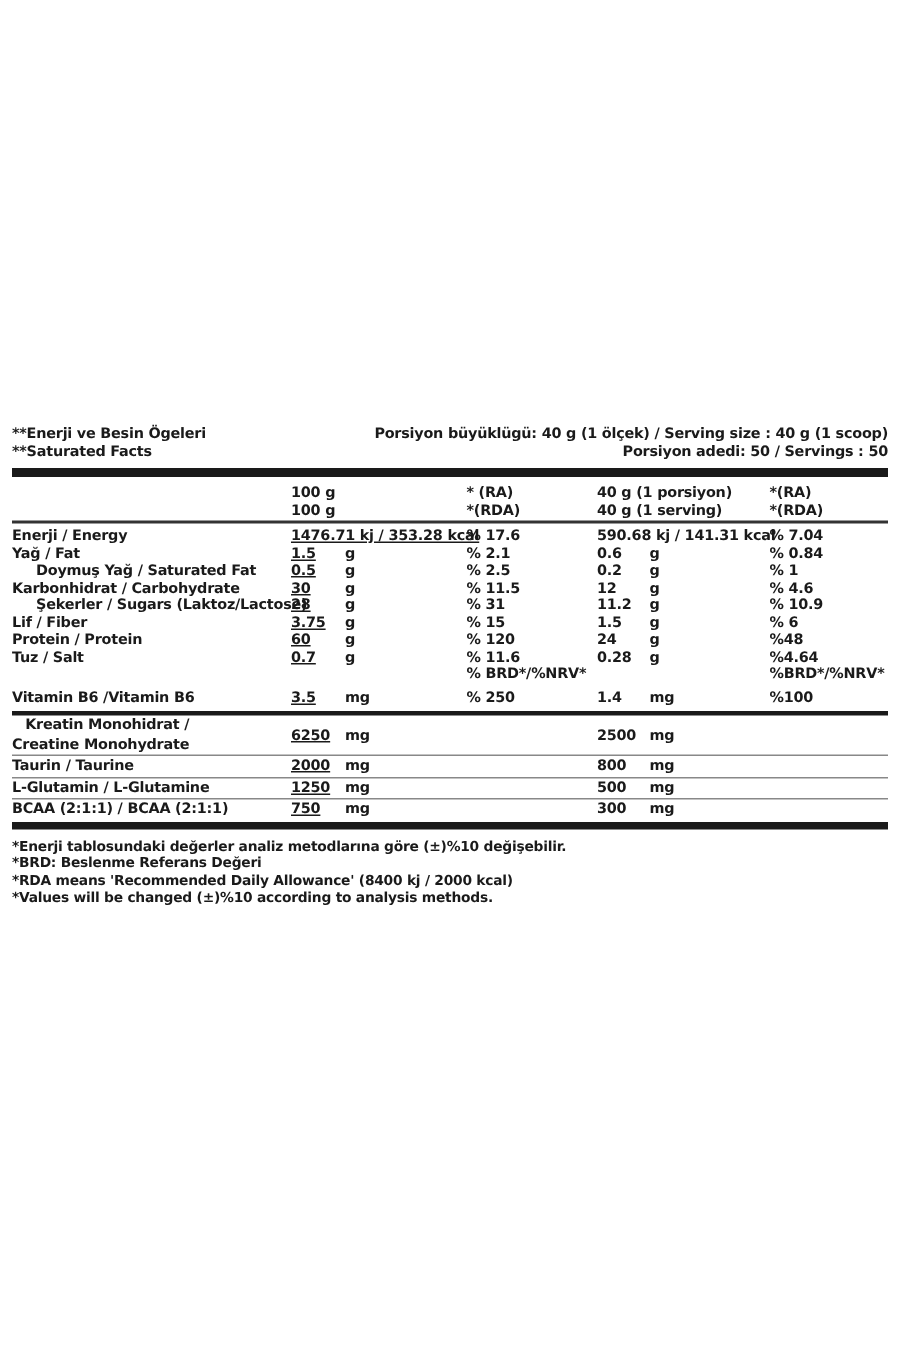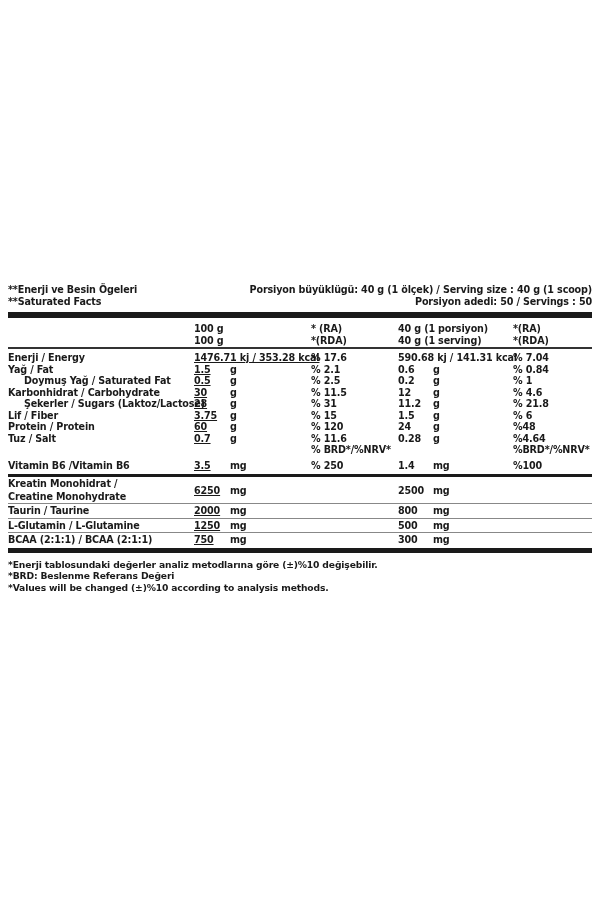--- a/index.html
+++ b/index.html
@@ -7,21 +7,21 @@
          font-family:"DejaVu Sans", sans-serif; color:#1a1a1a; font-weight:bold; }
   .wrap { position:absolute; left:8px; top:283px; width:584px; font-size:9.6px; line-height:11.5px; letter-spacing:-0.15px; }
   .hdr { position:relative; height:27px; }
   .hdr-left { position:absolute; left:0; top:1px; }
   .hdr-right { position:absolute; right:0; top:1px; text-align:right; }
   .bar-thick { height:6px; background:#1a1a1a; margin-top:2px; }
   .bar-med { height:3px; background:#1a1a1a; }
   .line-thin { height:1px; background:#888; }
   .line-dark { height:2px; background:#333; }
   .row { position:relative; height:11.5px; white-space:nowrap; }
-  .c0 { position:absolute; left:0; }
+  .c0 { position:absolute; left:0;text-align:right; }
   .c0.ind { left:16px; }
   .c1 { position:absolute; left:186px;text-decoration:underline; }
   .c2 { position:absolute; left:222px; }
   .c3 { position:absolute; left:303px; }
   .c4 { position:absolute; left:390px; }
   .c5 { position:absolute; left:425px; }
   .c6 { position:absolute; left:505px; }
   .colhead { position:relative; height:24px; padding-top:5px; }
   .colhead .col { position:absolute; top:5px; line-height:11.5px; }
   .gap { height:4px; }
@@ -105,21 +105,21 @@
       <span class="c5">g</span>
       <span class="c6">% 4.6</span>
     </div>
     <div class="row">
       <span class="c0 ind">Şekerler / Sugars (Laktoz/Lactose)</span>
       <span class="c1">28</span>
       <span class="c2">g</span>
       <span class="c3">% 31</span>
       <span class="c4">11.2</span>
       <span class="c5">g</span>
-      <span class="c6">% 21.8</span>
+      <span class="c6">% 10.9</span>
     </div>
     <div class="row">
       <span class="c0">Lif / Fiber</span>
       <span class="c1">3.75</span>
       <span class="c2">g</span>
       <span class="c3">% 15</span>
       <span class="c4">1.5</span>
       <span class="c5">g</span>
       <span class="c6">% 6</span>
     </div>
@@ -194,15 +194,16 @@
       <span class="c4">300</span>
       <span class="c5">mg</span>
     </div>
   </div>
 
   <div class="bar-thick" style="height:5px;margin-top:1px"></div>
 
   <div class="foot">
     <div>*Enerji tablosundaki değerler analiz metodlarına göre (±)%10 değişebilir.</div>
     <div>*BRD: Beslenme Referans Değeri</div>
+    <div>*RDA means 'Recommended Daily Allowance' (8400 kj / 2000 kcal)</div>
     <div>*Values will be changed (±)%10 according to analysis methods.</div>
   </div>
 </div>
 
 </body></html>

